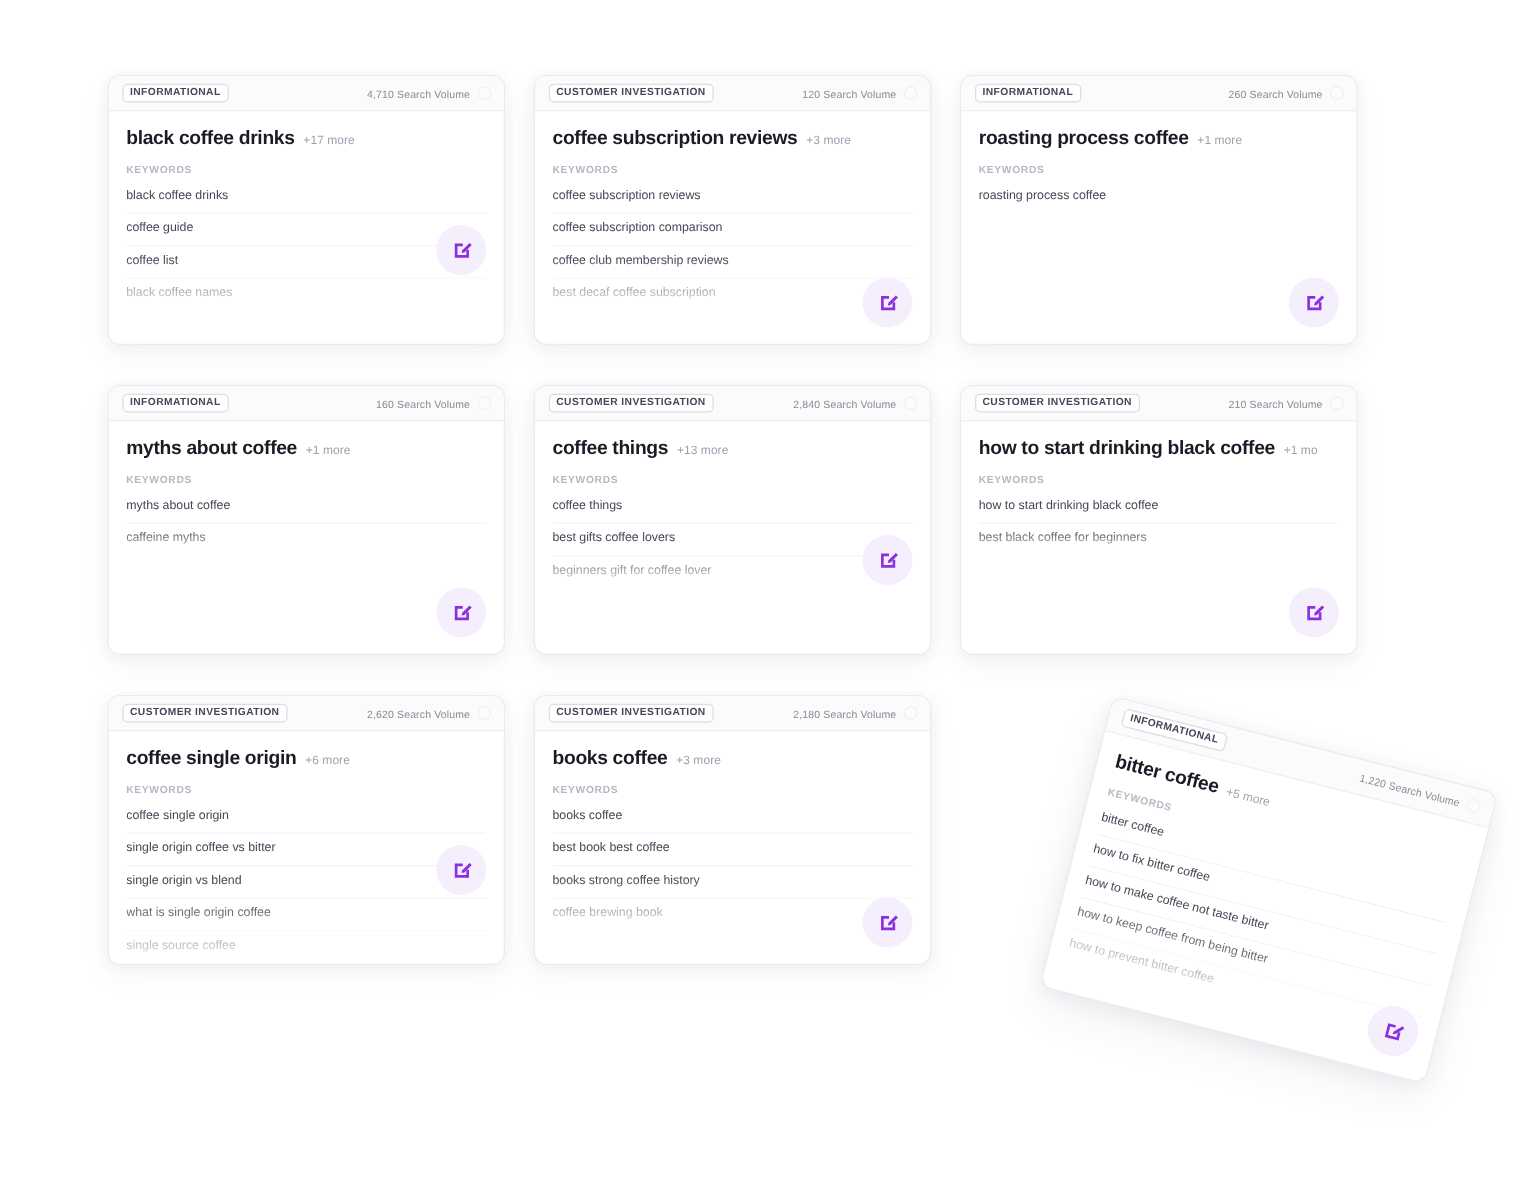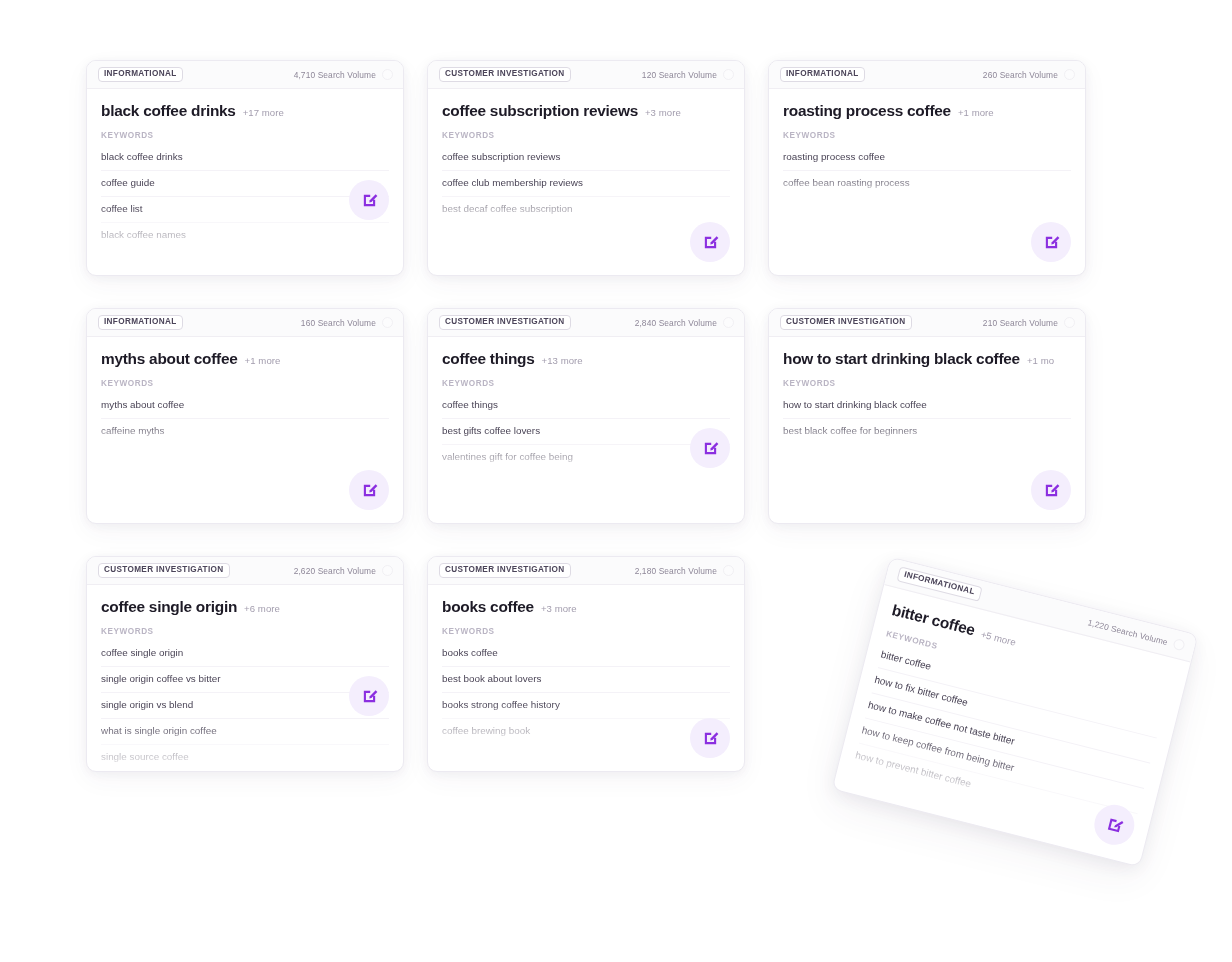--- a/index.html
+++ b/index.html
@@ -205,20 +205,21 @@
         <span class="select-circle"></span>
       </div>
       <div class="card-body">
         <div class="title-row">
           <span class="cluster-title">coffee subscription reviews</span>
           <span class="more-count">+3 more</span>
         </div>
         <div class="kw-label">KEYWORDS</div>
         <ul class="kw-list">
           <li class="kw-item">coffee subscription reviews</li>
+          <li class="kw-item">coffee subscription comparison</li>
           <li class="kw-item">coffee club membership reviews</li>
           <li class="kw-item">best decaf coffee subscription</li>
         </ul>
         <button class="edit-fab fab-low">
           <span>
             <svg width="17" height="17" viewBox="0 0 24 24" fill="none" stroke="#8b2fe0" stroke-width="2.1" stroke-linecap="round" stroke-linejoin="round">
               <path d="M4 4h9v3H7v10h10v-6h3v9H4z" fill="#8b2fe0" stroke="none"></path>
               <path d="M20.7 3.3 12.4 11.6l-.7 3.1 3.1-.7 8.3-8.3z" fill="#8b2fe0" stroke="none"></path>
             </svg>
           </span>
@@ -233,21 +234,20 @@
         <span class="select-circle"></span>
       </div>
       <div class="card-body">
         <div class="title-row">
           <span class="cluster-title">roasting process coffee</span>
           <span class="more-count">+1 more</span>
         </div>
         <div class="kw-label">KEYWORDS</div>
         <ul class="kw-list">
           <li class="kw-item">roasting process coffee</li>
-          <li class="kw-item">coffee bean roasting process</li>
         </ul>
         <button class="edit-fab fab-low">
           <span>
             <svg width="17" height="17" viewBox="0 0 24 24" fill="none" stroke="#8b2fe0" stroke-width="2.1" stroke-linecap="round" stroke-linejoin="round">
               <path d="M4 4h9v3H7v10h10v-6h3v9H4z" fill="#8b2fe0" stroke="none"></path>
               <path d="M20.7 3.3 12.4 11.6l-.7 3.1 3.1-.7 8.3-8.3z" fill="#8b2fe0" stroke="none"></path>
             </svg>
           </span>
         </button>
       </div>
@@ -289,21 +289,21 @@
       </div>
       <div class="card-body">
         <div class="title-row">
           <span class="cluster-title">coffee things</span>
           <span class="more-count">+13 more</span>
         </div>
         <div class="kw-label">KEYWORDS</div>
         <ul class="kw-list">
           <li class="kw-item">coffee things</li>
           <li class="kw-item">best gifts coffee lovers</li>
-          <li class="kw-item">valentines gift for coffee being</li>
+          <li class="kw-item">beginners gift for coffee lover</li>
         </ul>
         <button class="edit-fab fab-mid">
           <span>
             <svg width="17" height="17" viewBox="0 0 24 24" fill="none" stroke="#8b2fe0" stroke-width="2.1" stroke-linecap="round" stroke-linejoin="round">
               <path d="M4 4h9v3H7v10h10v-6h3v9H4z" fill="#8b2fe0" stroke="none"></path>
               <path d="M20.7 3.3 12.4 11.6l-.7 3.1 3.1-.7 8.3-8.3z" fill="#8b2fe0" stroke="none"></path>
             </svg>
           </span>
         </button>
       </div>
@@ -374,21 +374,21 @@
         <span class="select-circle"></span>
       </div>
       <div class="card-body">
         <div class="title-row">
           <span class="cluster-title">books coffee</span>
           <span class="more-count">+3 more</span>
         </div>
         <div class="kw-label">KEYWORDS</div>
         <ul class="kw-list">
           <li class="kw-item">books coffee</li>
-          <li class="kw-item">best book about lovers</li>
+          <li class="kw-item">best book best coffee</li>
           <li class="kw-item">books strong coffee history</li>
           <li class="kw-item">coffee brewing book</li>
         </ul>
         <button class="edit-fab fab-low">
           <span>
             <svg width="17" height="17" viewBox="0 0 24 24" fill="none" stroke="#8b2fe0" stroke-width="2.1" stroke-linecap="round" stroke-linejoin="round">
               <path d="M4 4h9v3H7v10h10v-6h3v9H4z" fill="#8b2fe0" stroke="none"></path>
               <path d="M20.7 3.3 12.4 11.6l-.7 3.1 3.1-.7 8.3-8.3z" fill="#8b2fe0" stroke="none"></path>
             </svg>
           </span>

